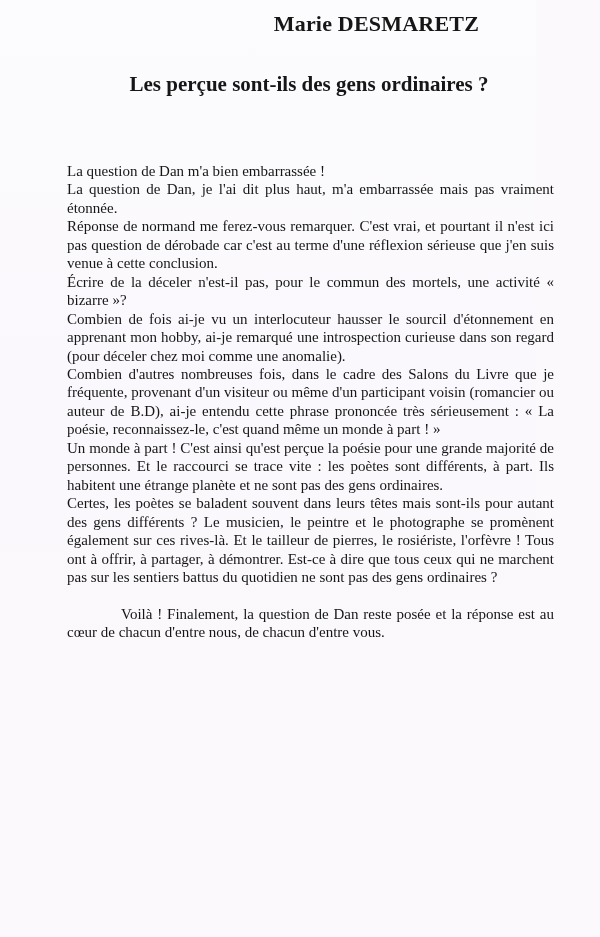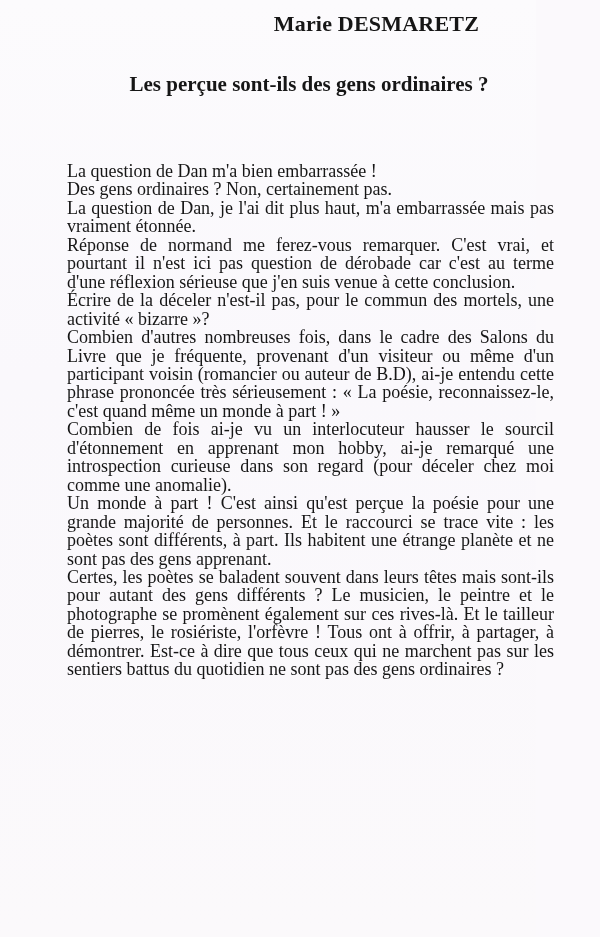--- a/index.html
+++ b/index.html
@@ -40,21 +40,21 @@
       font-size: 21px;
       line-height: 28px;
       padding-left: 18px;
       box-sizing: border-box;
     }
     .body-text {
       position: absolute;
       top: 162px;
       left: 67px;
       width: 487px;
-      font-size: 18px;
+      font-size: 15px;
       line-height: 18.45px;
       text-align: justify;
     }
     .body-text p {
       margin: 0;
     }
     .body-text .spacer {
       height: 18.45px;
     }
     .body-text p.indent {
@@ -63,23 +63,23 @@
   </style>
 </head>
 <body>
 
 <div class="page">
   <div class="author">Marie DESMARETZ</div>
   <div class="title">Les perçue sont-ils des gens ordinaires ?</div>
 
   <div class="body-text">
     <p>La question de Dan m'a bien embarrassée !</p>
-    <p>Des gens ordinaires ? Non, certainement pas.</p>
     <p>La question de Dan, je l'ai dit plus haut, m'a embarrassée mais pas vraiment étonnée.</p>
     <p>Réponse de normand me ferez-vous remarquer. C'est vrai, et pourtant il n'est ici pas question de dérobade car c'est au terme d'une réflexion sérieuse que j'en suis venue à cette con­clusion.</p>
     <p>Écrire de la déceler n'est-il pas, pour le commun des mortels, une activité « bizarre »?</p>
+    <p>Combien de fois ai-je vu un interlocuteur hausser le sourcil d'étonnement en apprenant mon hobby, ai-je remarqué une introspection curieuse dans son regard  (pour déceler chez moi comme une anomalie).</p>
     <p>Combien d'autres nombreuses fois, dans le cadre des Salons du Livre que je fréquente, provenant d'un visiteur ou même d'un participant voisin (romancier ou auteur de B.D), ai-je entendu cette phrase prononcée très sérieusement : « La poé­sie, reconnaissez-le, c'est quand même un monde à part ! »</p>
-    <p>Combien de fois ai-je vu un interlocuteur hausser le sourcil d'étonnement en apprenant mon hobby, ai-je remarqué une introspection curieuse dans son regard  (pour déceler chez moi comme une anomalie).</p>
-    <p>Un monde à part ! C'est ainsi qu'est perçue la poésie pour une grande majorité de personnes. Et le raccourci se trace vite : les poètes sont différents, à part. Ils habitent une étrange pla­nète et ne sont pas des gens apprenant.</p>
+    <p>Un monde à part ! C'est ainsi qu'est perçue la poésie pour une grande majorité de personnes. Et le raccourci se trace vite : les poètes sont différents, à part. Ils habitent une étrange pla­nète et ne sont pas des gens ordinaires.</p>
     <p>Certes, les poètes se baladent souvent dans leurs têtes mais sont-ils pour autant des gens différents ? Le musicien, le peintre et le photographe se promènent également sur ces rives-là. Et le tailleur de pierres, le rosiériste, l'orfèvre ! Tous ont à offrir, à partager, à démontrer. Est-ce à dire que tous ceux qui ne marchent pas sur les sentiers battus du quotidien ne sont pas des gens ordinaires ?</p>
     <div class="spacer"></div>
+    <p class="indent">Voilà ! Finalement, la question de Dan reste posée et la réponse est au cœur de chacun d'entre nous, de chacun d'entre vous.</p>
   </div>
 </div>
 
 </body></html>

